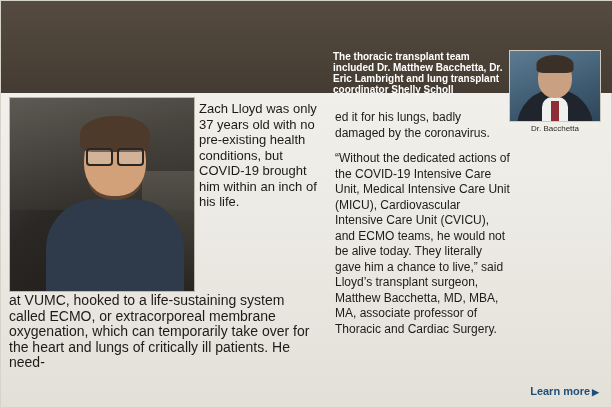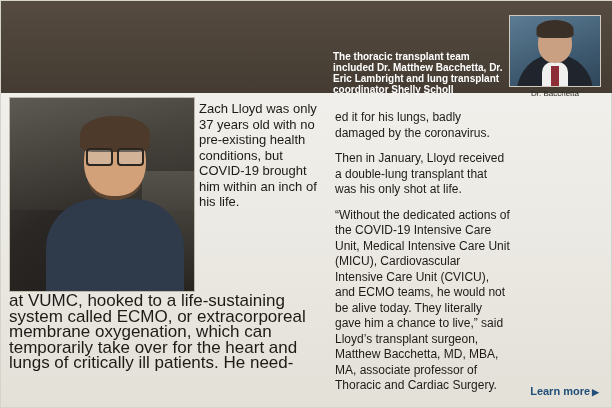--- a/index.html
+++ b/index.html
@@ -59,20 +59,21 @@
   
   .portrait-col {
     position: absolute;
     right: 10px;
     top: 14px;
     width: 92px;
   }
   .portrait {
     width: 92px;
     margin-bottom: 3px;
+    margin-top: 35px;
   }
   .portrait .frame {
     width: 92px;
     height: 72px;
     overflow: hidden;
     position: relative;
     background: #6d7f8c;
     border: 1px solid #cfcabd;
     box-sizing: border-box;
   }
@@ -243,21 +244,21 @@
     font-size: 13px;
     line-height: 15.5px;
     color: #1e1b17;
     font-family: "Liberation Sans", sans-serif;
   }
   .col-wide {
     position: absolute;
     left: 8px;
     top: 292px;
     width: 312px;
-    font-size: 17px;
+    font-size: 14px;
     line-height: 15.5px;
     color: #1e1b17;
   }
   .col2 {
     position: absolute;
     left: 334px;
     top: 100px;
     width: 176px;
     font-size: 12px;
     line-height: 15.5px;
@@ -327,21 +328,20 @@
   <div class="col1">
     <p>Zach Lloyd was only 37 years old with no pre-existing health conditions, but COVID-19 brought him within an inch of his life.</p>
   </div>
 
   <div class="col-wide">
     <p>at VUMC, hooked to a life-sustaining system called ECMO, or extracorporeal membrane oxygenation, which can temporarily take over for the heart and lungs of critically ill patients. He need-</p>
   </div>
 
   <div class="col2">
     <p>ed it for his lungs, badly damaged by the coronavirus.</p>
-    <p>Then in January, Lloyd received a double-lung transplant that was his only shot at life.</p>
     <p><span>“Without the dedicated actions of the COVID-19 Intensive Care Unit, Medical Intensive Care Unit (MICU), Cardiovascular Intensive Care Unit (CVICU), and ECMO teams, he would not be alive today. They literally gave him a chance to live,” said Lloyd’s transplant surgeon, </span><span class="name-bold">Matthew Bacchetta, MD, MBA, MA</span><span>, associate professor of Thoracic and Cardiac Surgery.</span></p>
   </div>
 
   <div class="learn-more">
     <span>Learn more</span><span class="arrow">▶</span>
   </div>
 
 </div>
 
 </body></html>

